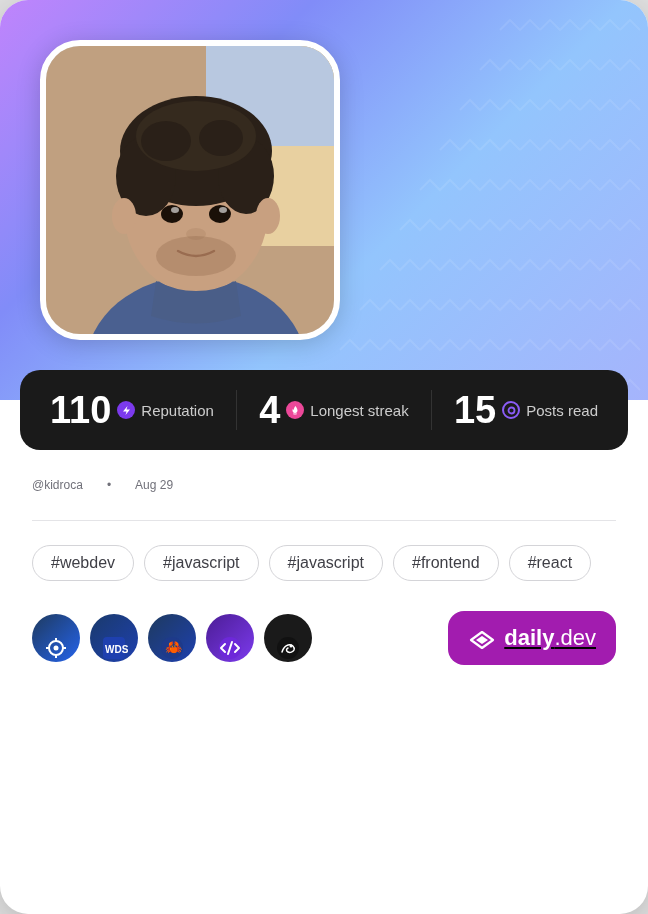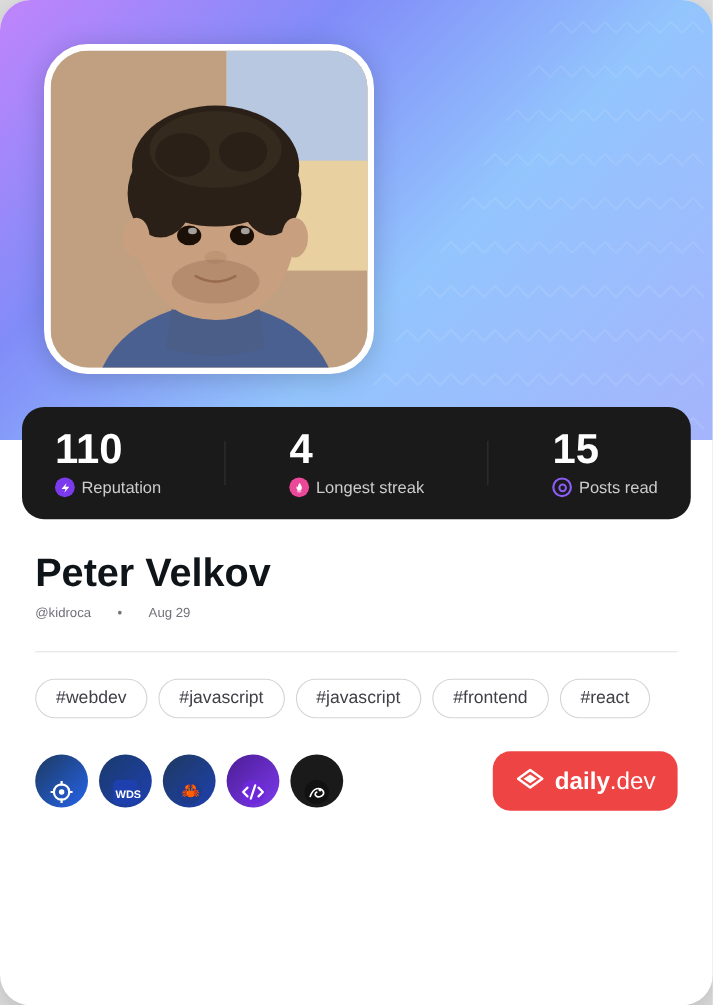--- a/index.html
+++ b/index.html
@@ -76,21 +76,21 @@
       align-items: center;
       justify-content: space-between;
       position: relative;
       z-index: 2;
       margin-top: -30px;
       flex-shrink: 0;
     }
 
     .stat-item {
       display: flex;
-      flex-direction: column;
+      flex-direction: row;
       gap: 6px;
       justify-content: space-between;
     }
 
     .stat-number {
       font-size: 38px;
       font-weight: 700;
       color: #ffffff;
       line-height: 1;
     }
@@ -232,26 +232,27 @@
     }
     .badge-icon.code {
       background: linear-gradient(135deg, #4c1d95, #7c3aed);
     }
     .badge-icon.bird {
       background: #1a1a1a;
     }
 
     
     .daily-dev-logo {
-      background: #ef4444;
+      background: #a21caf;
       border-radius: 16px;
       padding: 14px 20px;
       display: flex;
-      align-items: flex-start;
+      align-items: flex-end;
       gap: 8px;
+      text-decoration: underline;
     }
 
     .daily-logo-text {
       display: flex;
       align-items: baseline;
       gap: 0;
     }
 
     .daily-text-bold {
       font-size: 22px;
@@ -434,21 +435,20 @@
             <circle cx="5.5" cy="5.5" r="3" stroke="#8b5cf6" stroke-width="1.8"></circle>
           </svg>
         </div>
         <span>Posts read</span>
       </div>
     </div>
   </div>
 
   <div class="card-body">
 
-    <h1 class="user-name">Peter Velkov</h1>
 
     <div class="user-meta">
       <span class="user-handle">@kidroca</span>
       <span class="meta-dot">•</span>
       <span class="user-date">Aug 29</span>
     </div>
 
     <div class="divider"></div>
 
     <div class="tags-container">

